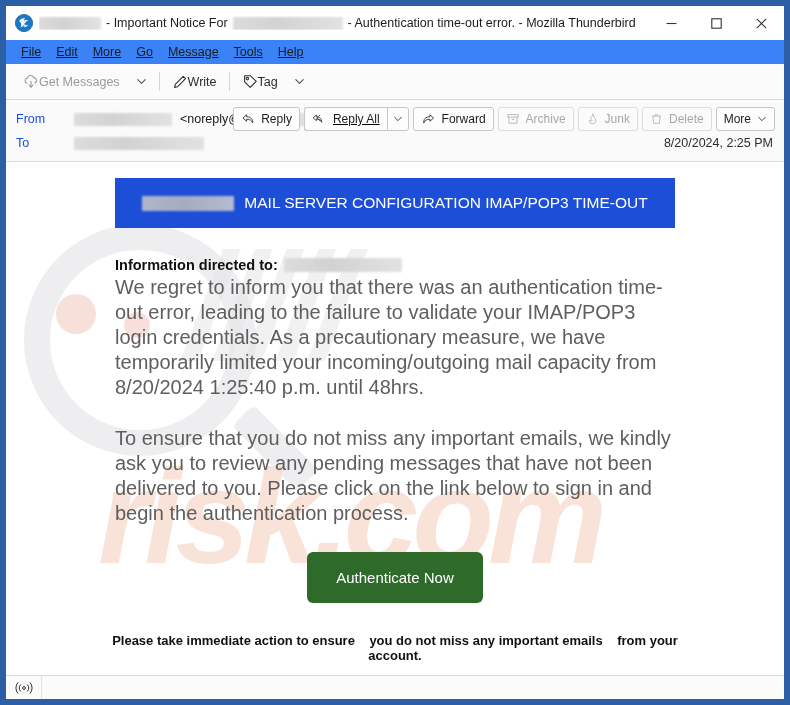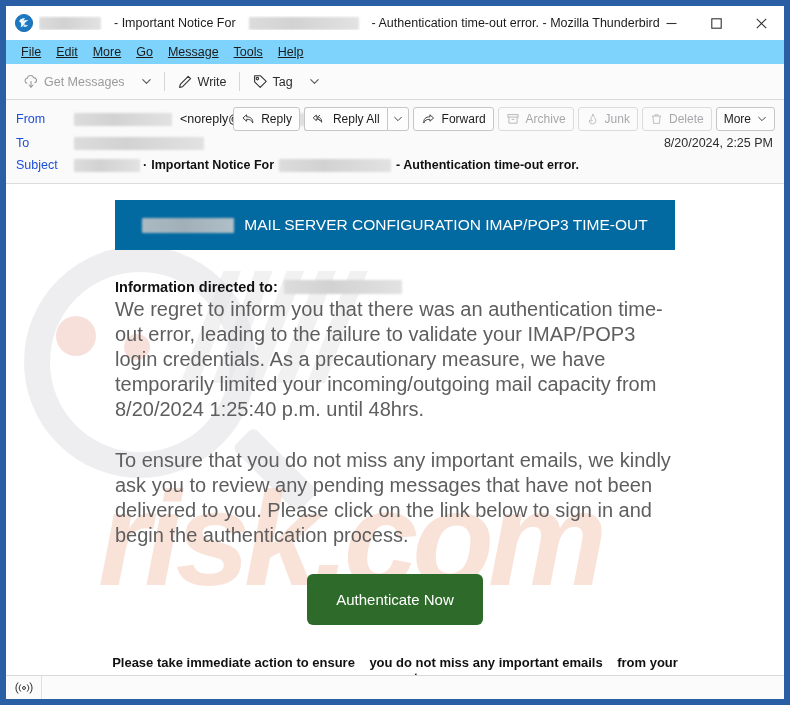--- a/index.html
+++ b/index.html
@@ -43,21 +43,21 @@
     margin-left: 9px; margin-right: 6px;
     flex: 0 0 18px;
     display: block;
   }
   .title-text {
     font-size: 12.5px;
     color: #1b1b1b;
     white-space: nowrap;
     display: flex;
     align-items: center;
-    gap: 8px;
+    gap: 0px;
     overflow: hidden;
   }
   .redact {
     display: inline-block;
     background: linear-gradient(90deg,#dcdcdc,#d2d2d2 40%,#dadada 70%,#e2e2e2);
     border-radius: 1px;
     filter: blur(1.1px);
     vertical-align: middle;
   }
   .redact-dark {
@@ -72,21 +72,21 @@
   .win-btn {
     width: 45px; height: 34px;
     display: flex; align-items: center; justify-content: center;
     color: #333;
   }
 
   
   .menubar {
     height: 24px;
     flex: 0 0 24px;
-    background: #7dd3fc;
+    background: #3b82f6;
     display: flex;
     align-items: center;
     padding-left: 8px;
     gap: 1px;
   }
   .menu-item {
     font-size: 12.5px;
     color: #1b1b1b;
     padding: 2px 7px;
     white-space: nowrap;
@@ -100,21 +100,20 @@
     background: #fbfbfc;
     border-bottom: 1px solid #d9d9dc;
     display: flex;
     align-items: center;
     padding-left: 10px;
     gap: 2px;
   }
   .tbar-btn {
     display: flex;
     align-items: center;
-    gap: 5px;
     padding: 4px 7px;
     border-radius: 3px;
     font-size: 12.5px;
     color: #2b2b2b;
     white-space: nowrap;
   }
   .tbar-btn.disabled { color: #9a9a9a; }
   .tbar-sep {
     width: 1px; height: 19px;
     background: #d5d5d8;
@@ -191,20 +190,21 @@
     font-size: 12px;
     color: #1c1c1c;
     padding: 2px 7px;
     height: 24px;
     white-space: nowrap;
   }
   .act-btn.disabled { color: #a8a8ac; border-color: #dcdcde; background: #fbfbfb; }
   .act-group {
     display: flex;
     align-items: flex-end;
+    text-decoration: underline;
   }
   .act-group .act-btn:first-child { border-radius: 3px 0 0 3px; border-right: none; }
   .act-group .act-btn:last-child  { border-radius: 0 3px 3px 0; padding: 2px 5px; }
 
   .msg-date {
     position: absolute;
     right: 11px;
     top: 36px;
     font-size: 12.5px;
     color: #2d2d2d;
@@ -270,21 +270,21 @@
   }
 
   .mail-content {
     position: relative;
     z-index: 2;
     padding: 16px 0 0 0;
   }
   .green-banner {
     margin: 0 auto;
     width: 560px;
-    background: #0369a1;
+    background: #1d4ed8;
     color: #ffffff;
     font-size: 15.5px;
     padding: 16px 0 16px 0;
     text-align: left;
     display: flex;
     align-items: center;
     justify-content: center;
   }
   .banner-inner {
     display: flex;
@@ -472,30 +472,20 @@
       </div>
     </div>
 
     <div class="hdr-row">
       <div class="hdr-label">To</div>
       <div class="hdr-value">
         <span class="redact" style="width:130px;height:13px;"></span>
       </div>
     </div>
 
-    <div class="hdr-row">
-      <div class="hdr-label">Subject</div>
-      <div class="hdr-subject">
-        <span class="redact" style="width:66px;height:13px;margin-right:3px;"></span>
-        <span style="margin-right:4px;">·</span>
-        <span>Important Notice For</span>
-        <span class="redact" style="width:112px;height:13px;margin:0 5px;"></span>
-        <span>- Authentication time-out error.</span>
-      </div>
-    </div>
 
     <div class="hdr-actions">
       <div class="act-btn">
         <svg width="14" height="14" viewBox="0 0 16 16">
           <path d="M6.4 3.2 L2.2 6.9 L6.4 10.6 L6.4 8.3 C10 8.3 12.4 9.4 13.4 12.6 C13.8 8.2 11.4 5.5 6.4 5.5 Z" fill="none" stroke="#333" stroke-width="1.05" stroke-linejoin="round"></path>
         </svg>
         <span>Reply</span>
       </div>
       <div class="act-group">
         <div class="act-btn">

